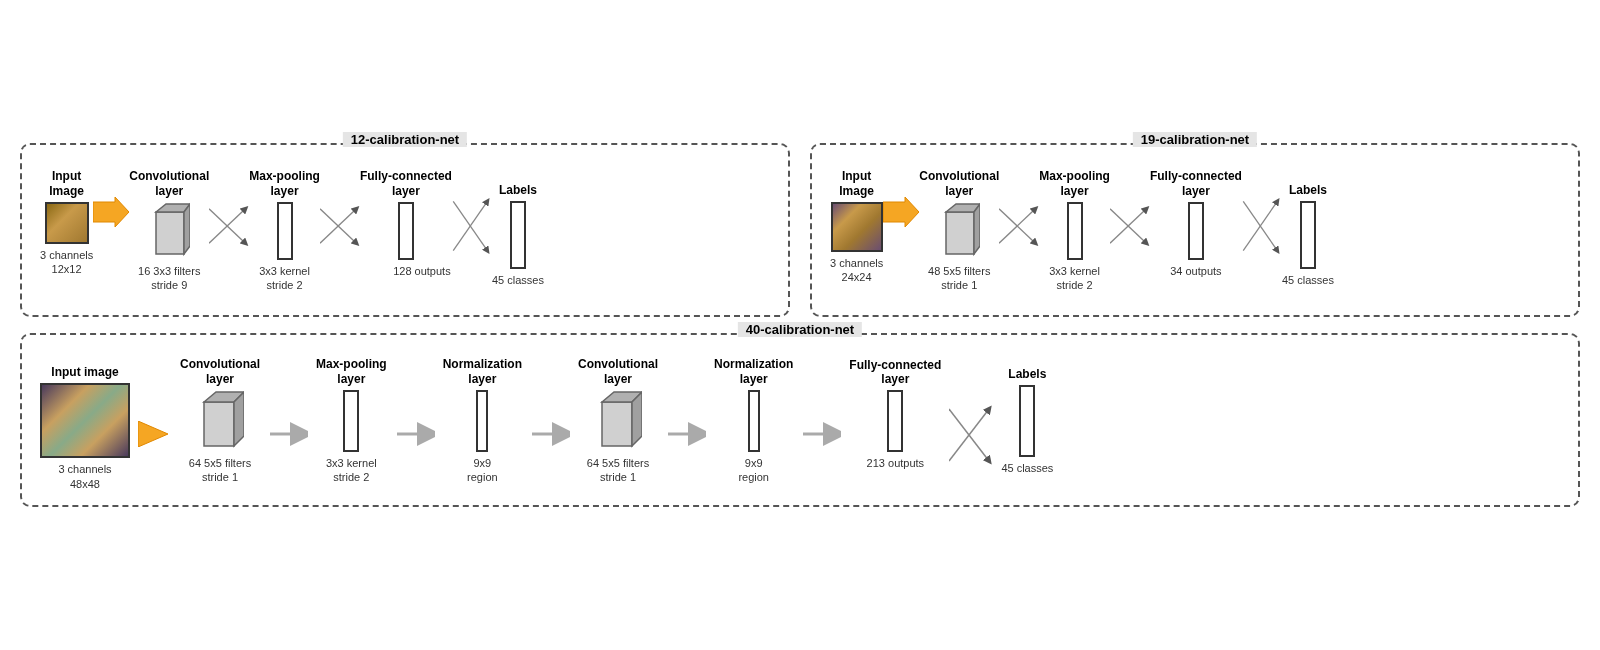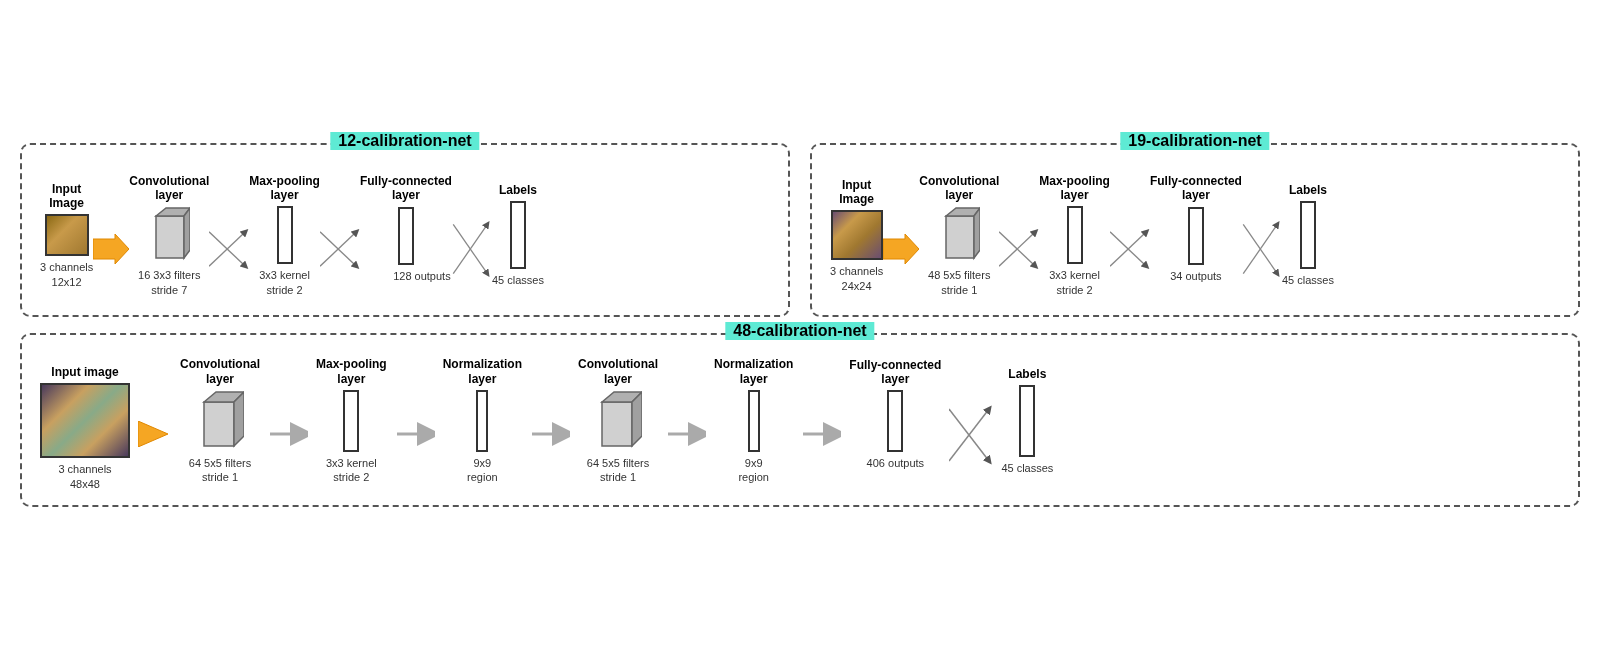--- a/index.html
+++ b/index.html
@@ -28,37 +28,36 @@
       border: 2px dashed #555;
       border-radius: 10px;
       padding: 14px 18px;
       position: relative;
     }
     .net-title {
       position: absolute;
       top: -13px;
       left: 50%;
       transform: translateX(-50%);
-      background: #5eead4;
+      background: #e5e5e5;
       padding: 0 8px;
       font-weight: bold;
-      font-size: 16px;
+      font-size: 13px;
       white-space: nowrap;
     }
     .top-row .net-box {
       flex: 1;
     }
     .bottom-row .net-box {
       width: 100%;
     }
 
     
     .net-diagram {
       display: flex;
-      align-items: center;
       gap: 0px;
       margin-top: 10px;
     }
 
     .layer-group {
       display: flex;
       flex-direction: column;
       align-items: center;
       gap: 4px;
     }
@@ -215,21 +214,21 @@
             <svg width="42" height="58" viewBox="0 0 42 58">
 
               <polygon points="8,10 36,10 36,52 8,52" fill="#d0d0d0" stroke="#666" stroke-width="1.5"></polygon>
 
               <polygon points="8,10 18,2 42,2 36,10" fill="#b0b0b0" stroke="#666" stroke-width="1.5"></polygon>
 
               <polygon points="36,10 42,2 42,44 36,52" fill="#a0a0a0" stroke="#666" stroke-width="1.5"></polygon>
             </svg>
           </div>
           <div class="layer-sublabel" style="white-space:pre-line;">16 3x3 filters
-stride 7</div>
+stride 9</div>
         </div>
 
         <div class="cross-arrows">
           <svg width="44" height="58" viewBox="0 0 44 58">
             <defs>
               <marker id="ah1" markerWidth="6" markerHeight="6" refX="3" refY="3" orient="auto">
                 <polygon points="0,0 6,3 0,6" fill="#555"></polygon>
               </marker>
             </defs>
             <line x1="0" y1="10" x2="40" y2="48" stroke="#888" stroke-width="1.5" marker-end="url(#ah1)"></line>
@@ -383,21 +382,21 @@
           </div>
           <div class="layer-sublabel" style="white-space:pre-line;">45 classes</div>
         </div>
 
       </div>
     </div>
   </div>
 
   <div class="bottom-row">
     <div class="net-box">
-      <div class="net-title">48-calibration-net</div>
+      <div class="net-title">40-calibration-net</div>
       <div class="net-diagram-bottom" style="display:flex;align-items:center;gap:8px;margin-top:2px;">
 
         <div class="layer-group">
           <div class="layer-label">Input image</div>
           <div class="layer-visual">
             <div class="input-img" style="width:90px;height:75px;">
               <div class="face-lg" style="width:100%;height:100%;"></div>
             </div>
           </div>
           <div class="layer-sublabel" style="white-space:pre-line;">3 channels
@@ -516,21 +515,21 @@
             </defs>
             <line x1="2" y1="12" x2="34" y2="12" stroke="#aaa" stroke-width="3" marker-end="url(#sha5)"></line>
           </svg>
         </div>
 
         <div class="layer-group">
           <div class="layer-label">Fully-connected<br>layer</div>
           <div class="layer-visual">
             <div class="fc-layer" style="height:62px;"></div>
           </div>
-          <div class="layer-sublabel" style="white-space:pre-line;">406 outputs</div>
+          <div class="layer-sublabel" style="white-space:pre-line;">213 outputs</div>
         </div>
 
         <div style="margin-top:28px;position:relative;width:44px;height:62px;">
           <svg width="44" height="62" viewBox="0 0 44 62">
             <defs>
               <marker id="ah48a" markerWidth="6" markerHeight="6" refX="3" refY="3" orient="auto">
                 <polygon points="0,0 6,3 0,6" fill="#555"></polygon>
               </marker>
             </defs>
             <line x1="0" y1="5" x2="40" y2="57" stroke="#888" stroke-width="1.5" marker-end="url(#ah48a)"></line>

